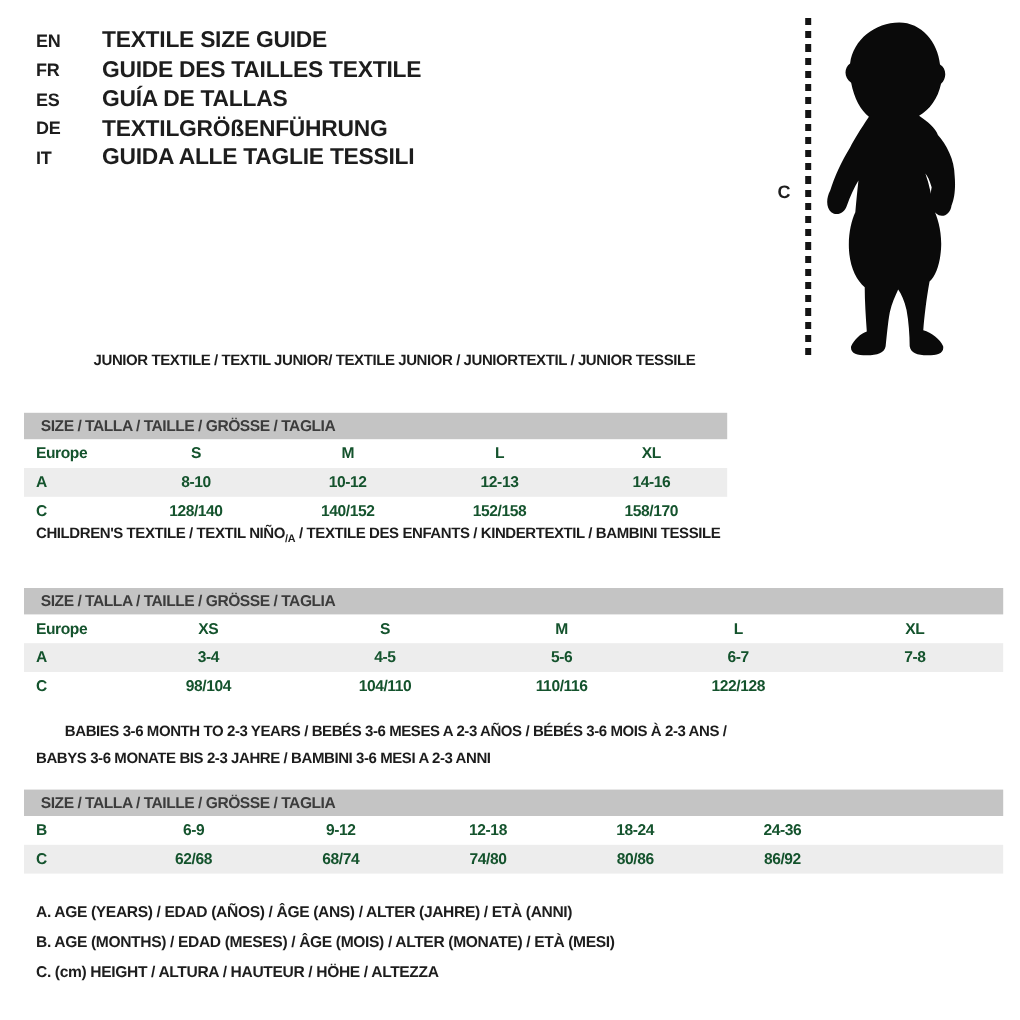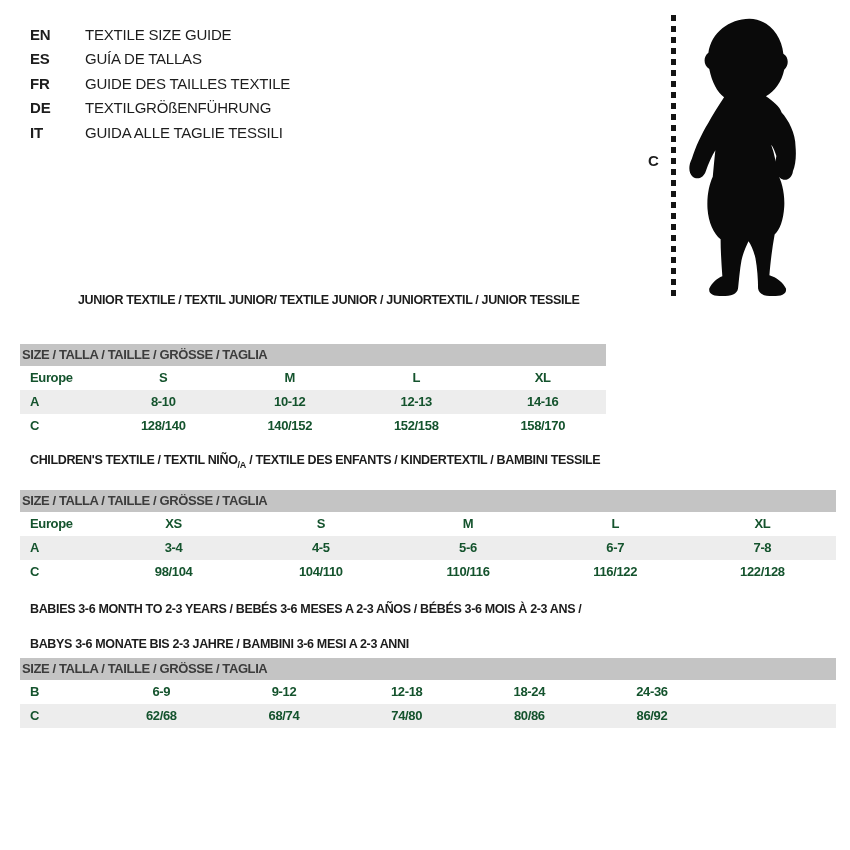--- a/index.html
+++ b/index.html
@@ -5,41 +5,41 @@
   html,body { margin:0; padding:0; background:#ffffff; }
   .page {
     position:relative; width:850px; height:850px; background:#ffffff;
     font-family:"Liberation Sans", sans-serif; color:#1d1d1d; overflow:hidden;
   }
 
   
   .lang-list { position:absolute; left:30px; top:22px; }
   .lang-row { display:flex; height:24.5px; align-items:center; }
   .lang-code { width:55px; font-weight:700; font-size:15px; letter-spacing:-0.2px; }
-  .lang-label { font-weight:400; font-size:15px; letter-spacing:-0.2px; white-space:nowrap; }
+  .lang-label { font-weight:700; font-size:19px; letter-spacing:-0.2px; white-space:nowrap; }
 
   
   .measure-line {
     position:absolute; left:671px; top:15px; width:5px; height:281px;
     background:repeating-linear-gradient(to bottom, #141414 0px, #141414 6px, transparent 6px, transparent 11px);
   }
   .measure-c { position:absolute; left:648px; top:152px; font-weight:700; font-size:15px; }
   .silhouette { position:absolute; left:684px; top:14px; }
 
   
   .heading {
     position:absolute; left:30px; font-weight:700; font-size:12.5px;
     letter-spacing:-0.35px; color:#1c1c1c; white-space:nowrap; line-height:16px;
   }
   .heading .sub { vertical-align:sub; font-size:9px; letter-spacing:-0.2px; }
 
   
   .tbl { position:absolute; left:20px; }
   .tbl-head {
-    height:22px; line-height:22px; background:#c4c4c4; padding-left:2px;
+    height:22px; line-height:22px; background:#c4c4c4; padding-left:14px;
     font-weight:700; font-size:13px; letter-spacing:-0.4px; color:#3c3c3c; white-space:nowrap;
   }
   .tbl-row {
     display:grid; height:24px; line-height:24px; font-weight:700; font-size:13px;
     letter-spacing:-0.35px; color:#14532d;
   }
   .tbl-row.shaded { background:#ededed; }
   .tbl-row .lbl { padding-left:10px; text-align:left; }
   .tbl-row .cell { text-align:center; }
   .cols4 { grid-template-columns:80px repeat(4, 1fr); }
@@ -54,26 +54,26 @@
 <body>
 
 <div class="page">
 
   <div class="lang-list">
     <div class="lang-row">
       <span class="lang-code">EN</span>
       <span class="lang-label">TEXTILE SIZE GUIDE</span>
     </div>
     <div class="lang-row">
+      <span class="lang-code">FR</span>
+      <span class="lang-label">GUIDE DES TAILLES TEXTILE</span>
+    </div>
+    <div class="lang-row">
       <span class="lang-code">ES</span>
       <span class="lang-label">GUÍA DE TALLAS</span>
-    </div>
-    <div class="lang-row">
-      <span class="lang-code">FR</span>
-      <span class="lang-label">GUIDE DES TAILLES TEXTILE</span>
     </div>
     <div class="lang-row">
       <span class="lang-code">DE</span>
       <span class="lang-label">TEXTILGRÖßENFÜHRUNG</span>
     </div>
     <div class="lang-row">
       <span class="lang-code">IT</span>
       <span class="lang-label">GUIDA ALLE TAGLIE TESSILI</span>
     </div>
   </div>
@@ -138,21 +138,21 @@
     </div>
     <div class="tbl-row cols4">
       <span class="lbl">C</span>
       <span class="cell">128/140</span>
       <span class="cell">140/152</span>
       <span class="cell">152/158</span>
       <span class="cell">158/170</span>
     </div>
   </div>
 
-  <div class="heading" style="top:452px;text-align:center;">
+  <div class="heading" style="top:436px;text-align:center;">
     <span>CHILDREN'S TEXTILE / TEXTIL NIÑO</span><span class="sub">/A</span><span> / TEXTILE DES ENFANTS / KINDERTEXTIL / BAMBINI TESSILE</span>
   </div>
   <div class="tbl" style="top:490px; width:816px;">
     <div class="tbl-head">SIZE / TALLA / TAILLE / GRÖSSE / TAGLIA</div>
     <div class="tbl-row cols5">
       <span class="lbl">Europe</span>
       <span class="cell">XS</span>
       <span class="cell">S</span>
       <span class="cell">M</span>
       <span class="cell">L</span>
@@ -164,28 +164,27 @@
       <span class="cell">4-5</span>
       <span class="cell">5-6</span>
       <span class="cell">6-7</span>
       <span class="cell">7-8</span>
     </div>
     <div class="tbl-row cols5">
       <span class="lbl">C</span>
       <span class="cell">98/104</span>
       <span class="cell">104/110</span>
       <span class="cell">110/116</span>
-      <span class="cell">116/122</span>
       <span class="cell">122/128</span>
     </div>
   </div>
 
   <div class="heading" style="top:601px;">
-    <span style="display:block;">BABIES 3-6 MONTH TO 2-3 YEARS / BEBÉS 3-6 MESES A 2-3 AÑOS / BÉBÉS 3-6 MOIS À 2-3 ANS /</span>
-    <span style="display:block; margin-top:19px;">BABYS 3-6 MONATE BIS 2-3 JAHRE / BAMBINI 3-6 MESI A 2-3 ANNI</span>
+    <span style="display:block;margin-left:24px;">BABIES 3-6 MONTH TO 2-3 YEARS / BEBÉS 3-6 MESES A 2-3 AÑOS / BÉBÉS 3-6 MOIS À 2-3 ANS /</span>
+    <span style="display:block; margin-top:7px;">BABYS 3-6 MONATE BIS 2-3 JAHRE / BAMBINI 3-6 MESI A 2-3 ANNI</span>
   </div>
   <div class="tbl" style="top:658px; width:816px;">
     <div class="tbl-head">SIZE / TALLA / TAILLE / GRÖSSE / TAGLIA</div>
     <div class="tbl-row cols6">
       <span class="lbl">B</span>
       <span class="cell">6-9</span>
       <span class="cell">9-12</span>
       <span class="cell">12-18</span>
       <span class="cell">18-24</span>
       <span class="cell">24-36</span>
@@ -193,14 +192,19 @@
     <div class="tbl-row cols6 shaded">
       <span class="lbl">C</span>
       <span class="cell">62/68</span>
       <span class="cell">68/74</span>
       <span class="cell">74/80</span>
       <span class="cell">80/86</span>
       <span class="cell">86/92</span>
     </div>
   </div>
 
+  <div class="legend">
+    <div class="legend-line">A. AGE (YEARS) / EDAD (AÑOS) / ÂGE (ANS) / ALTER (JAHRE) / ETÀ (ANNI)</div>
+    <div class="legend-line">B. AGE (MONTHS) / EDAD (MESES) / ÂGE (MOIS) / ALTER (MONATE) / ETÀ (MESI)</div>
+    <div class="legend-line">C. (cm) HEIGHT / ALTURA / HAUTEUR / HÖHE / ALTEZZA</div>
+  </div>
 
 </div>
 
 </body></html>

